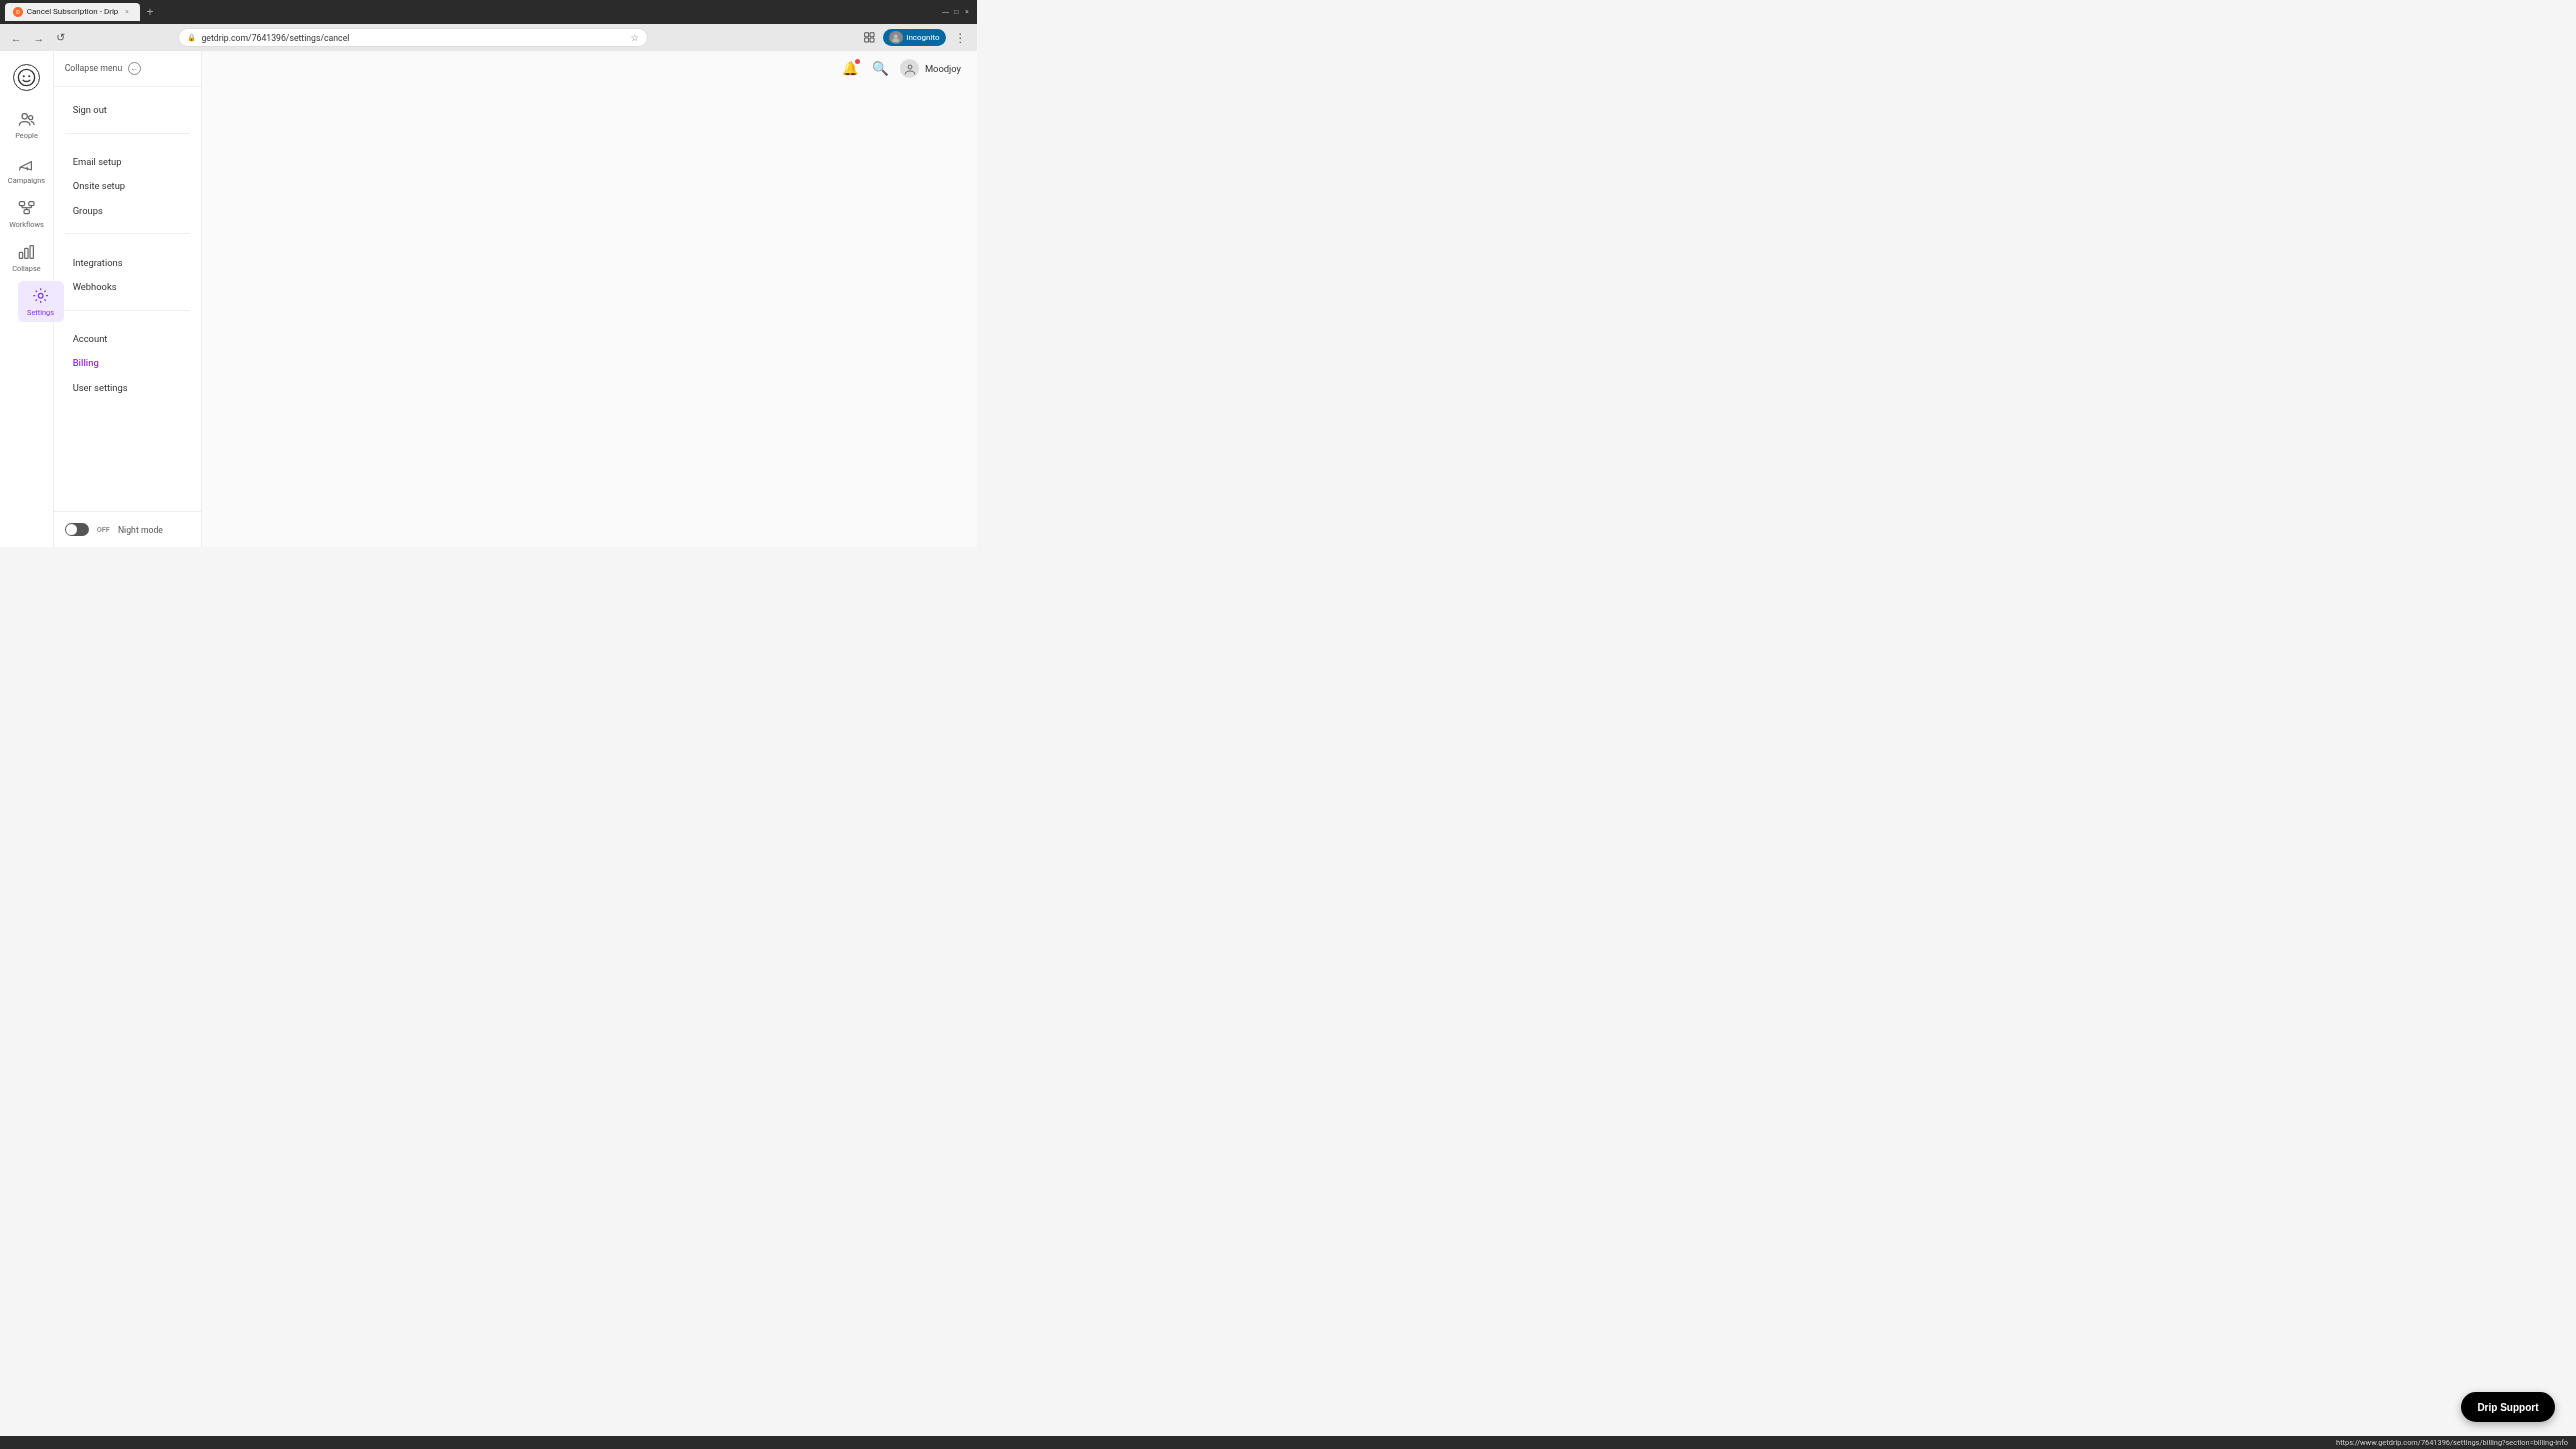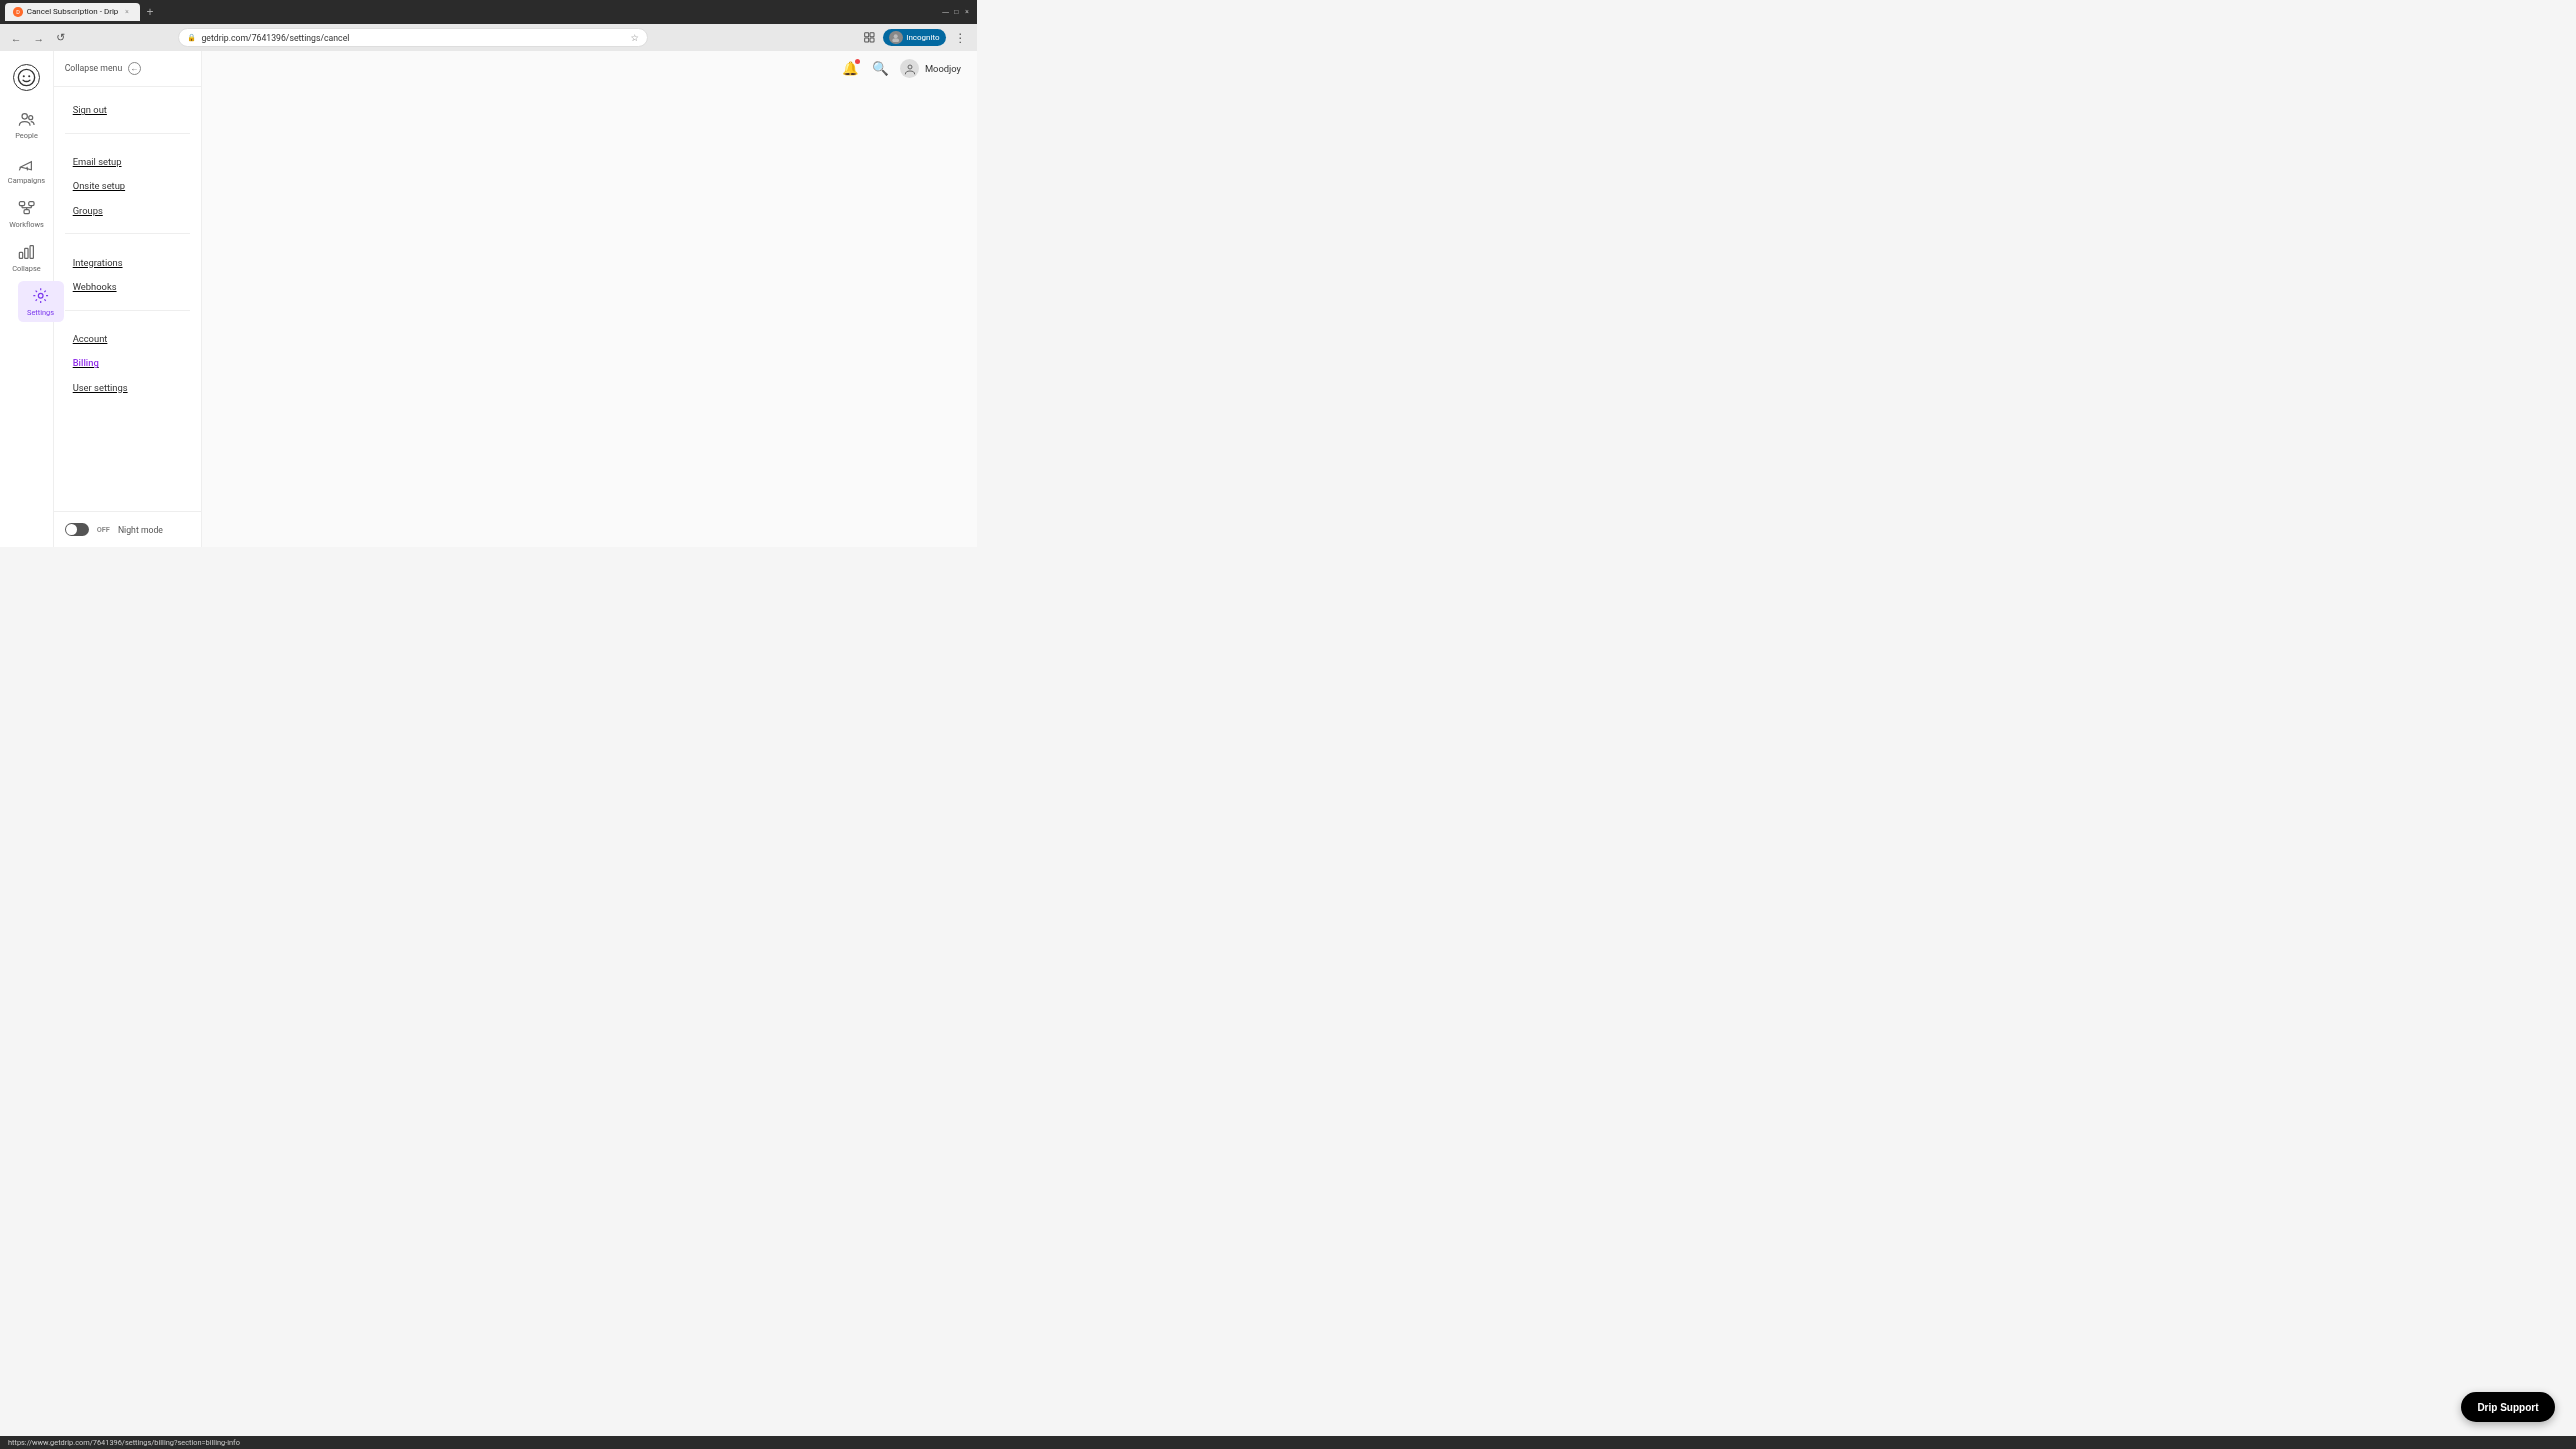--- a/index.html
+++ b/index.html
@@ -285,21 +285,20 @@
       height: 13.4px;
       border: 1px solid #888;
       border-radius: 50%;
       display: flex;
       align-items: center;
       justify-content: center;
       font-size: 8px;
     }
     .menu-section {
       padding: 10.7px 0 5.4px 0;
-      text-decoration: underline;
     }
     .menu-divider {
       height: 0.7px;
       background: #eee;
       margin: 5.4px 10.7px;
     }
     .menu-item {
       padding: 6.7px 16px;
       cursor: pointer;
       color: #333;
@@ -437,21 +436,21 @@
       position: fixed;
       bottom: 0;
       left: 0;
       right: 0;
       background: #2b2b2b;
       color: #ddd;
       font-size: 7.4px;
       padding: 2px 8px;
       display: flex;
       align-items: center;
-      justify-content: flex-start;
+      justify-content: flex-end;
       height: 13.4px;
     }
     .status-url {
       color: #ccc;
     }
   </style>
 </head>
 <body>
 
 <div class="browser-chrome">

